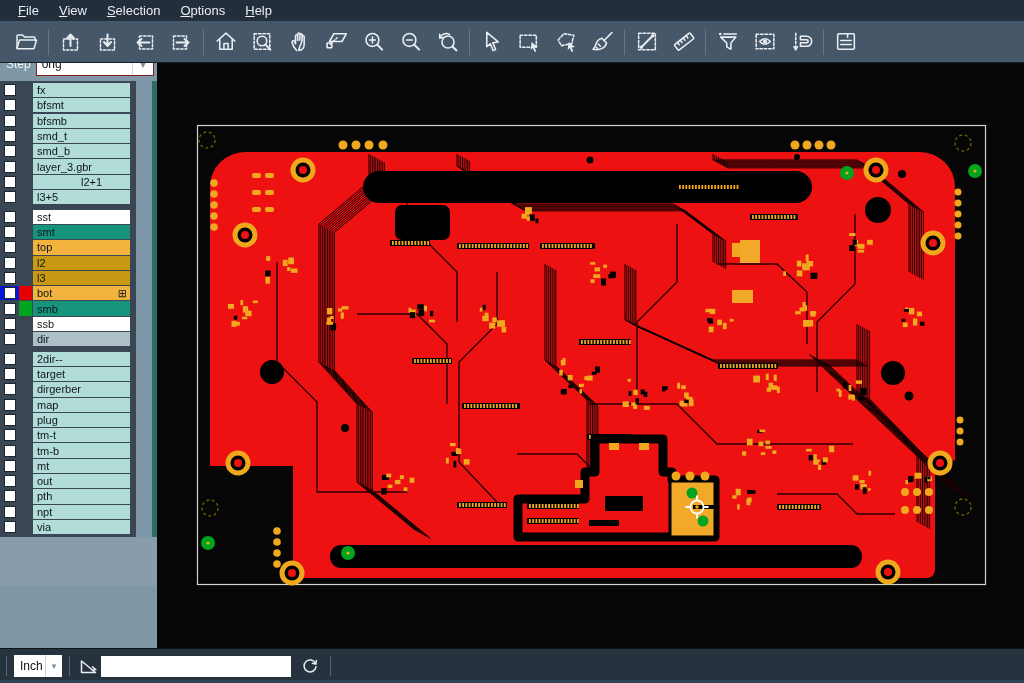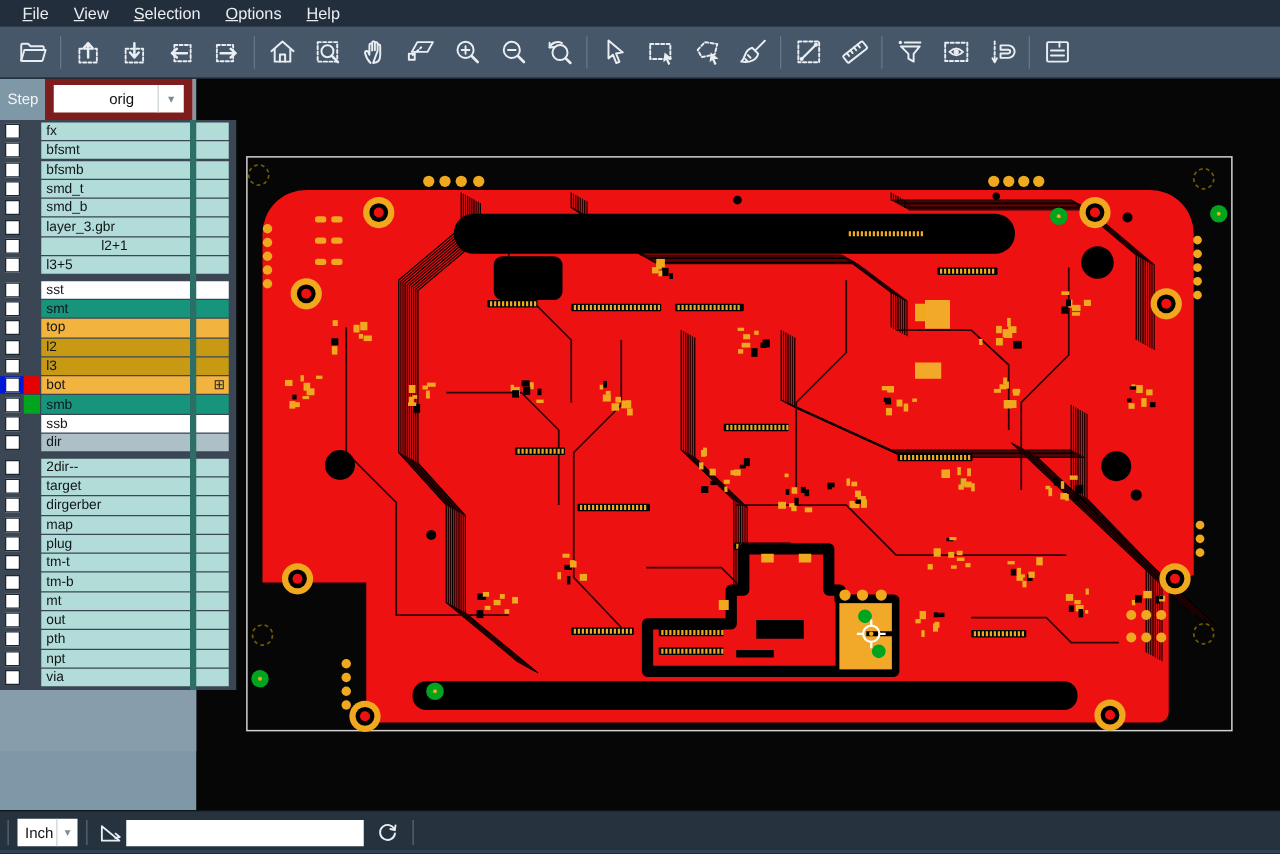--- a/index.html
+++ b/index.html
@@ -13,28 +13,28 @@
   .menu-item::first-letter{text-decoration:underline;}
 
   
   .toolbar{position:absolute;top:21px;left:0;right:0;height:41px;background:#47576a;
            display:flex;align-items:center;padding-left:8px;z-index:8;border-bottom:1px solid #16202b;}
   .tb-btn{width:37px;height:34px;display:flex;align-items:center;justify-content:center;flex:0 0 auto;}
   .tb-sep{width:1px;height:26px;background:#8röna;background:#8798a8;opacity:.5;margin:0 3px;flex:0 0 auto;}
   .tb-btn svg{stroke:#e9eef3;fill:none;stroke-width:1.5;stroke-linecap:round;stroke-linejoin:round;}
 
   
-  .sidebar{position:absolute;top:62px;left:0;width:157px;bottom:34px;background:#7e98a7;z-index:7;}
+  .sidebar{position:absolute;top:47px;left:0;width:157px;bottom:34px;background:#7e98a7;z-index:7;}
   .step-row{height:34px;display:flex;align-items:center;padding:0 3px 0 6px;}
   .step-label{color:#f2f6f8;font-size:12px;margin-right:5px;flex:0 0 auto;}
-  .step-select{flex:1;height:22px;background:#ffffff;border:7px solid #7f1d1d;display:flex;
-               align-items:center;font-size:12px;color:#111;padding-left:5px;position:relative;justify-content:center;}
+  .step-select{flex:1;height:22px;background:#ffffff;border:1px solid #7f1d1d;display:flex;
+               align-items:center;font-size:12px;color:#111;padding-left:5px;position:relative;}
   .step-chevron{position:absolute;right:0;top:0;bottom:0;width:20px;border-left:1px solid #c9d3d9;
                 display:flex;align-items:center;justify-content:center;color:#7c8b95;font-size:10px;}
-  .layer-list{position:absolute;top:34px;left:0;width:189px;background:#3a4653;padding:2px 0 2px 0;}
+  .layer-list{position:absolute;top:34px;left:0;width:136px;background:#3a4653;padding:2px 0 2px 0;}
   .list-scrollbar{position:absolute;top:34px;right:0;width:5px;background:#2d6f66;z-index:3;}
   .layer-row{display:flex;height:14.2px;margin-bottom:1.1px;align-items:stretch;}
   .cb-cell{width:19px;flex:0 0 auto;display:flex;align-items:center;justify-content:center;}
   .cb-box{width:10px;height:10px;background:#fff;border:1.6px solid #1d2731;}
   .swatch-cell{width:13px;flex:0 0 auto;margin-right:1px;}
   .label-bar{flex:1;font-size:11px;line-height:14px;color:#10151a;display:flex;align-items:center;
              padding:0 3px 0 4px;margin-right:6px;overflow:hidden;white-space:nowrap;}
   .label-bar .grid-glyph{margin-left:auto;font-size:11px;line-height:10px;color:#222;}
   .group-gap{height:4.5px;}
   .xy-panel{position:absolute;left:0;right:0;top:539px;bottom:0;background:#7b95a4;

